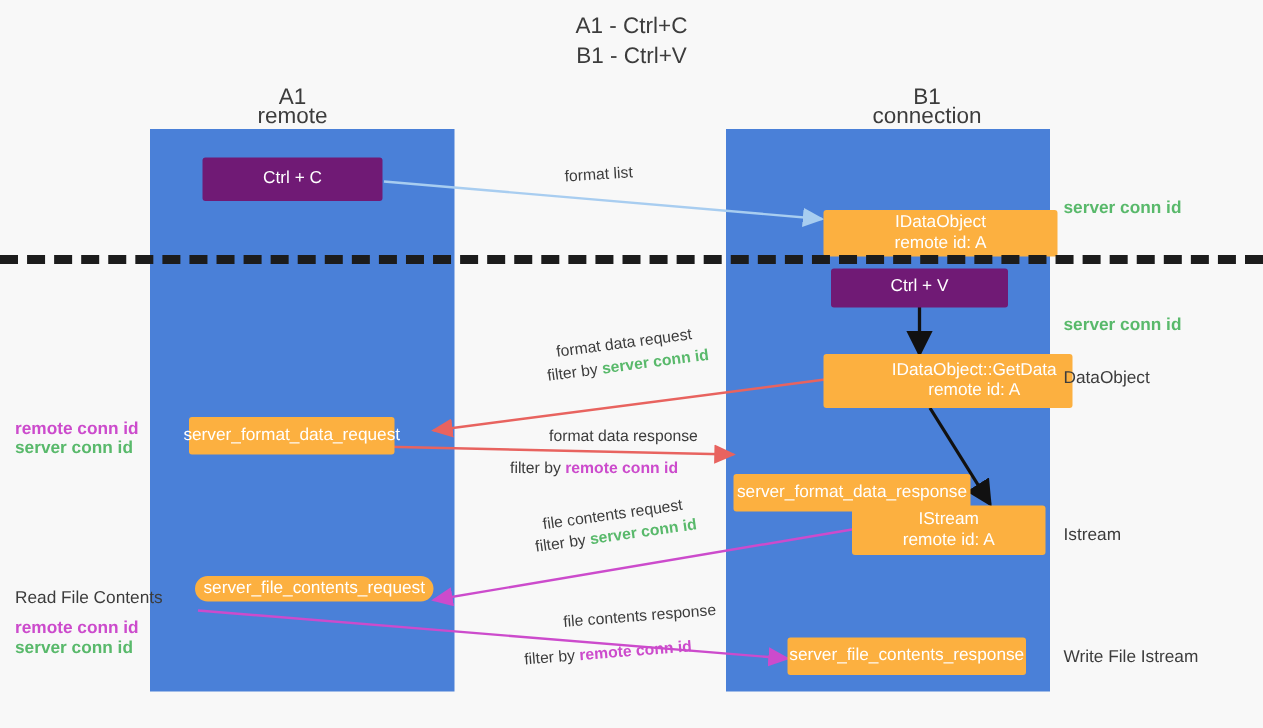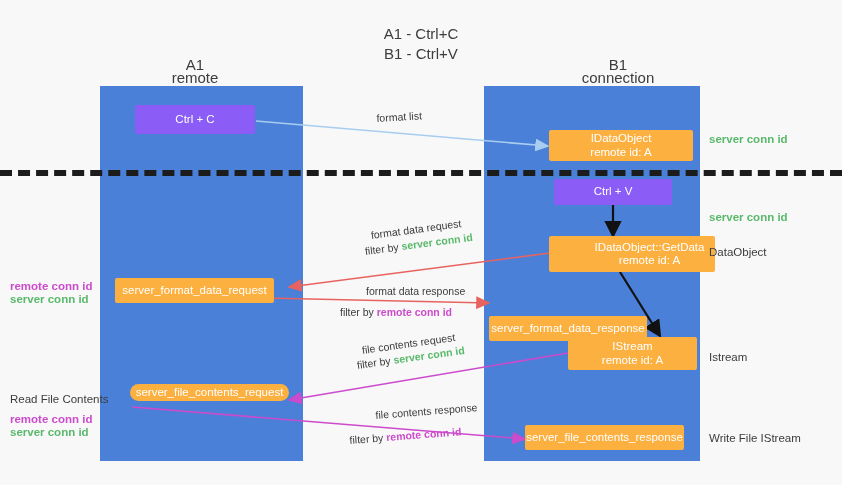--- a/index.html
+++ b/index.html
@@ -9,37 +9,37 @@
     font-family:"Liberation Sans", sans-serif;
     position:relative;
     overflow:hidden;
     color:#404040;
   }
   #stage{position:absolute;left:0;top:0;width:842px;height:485px;}
   svg.layer{position:absolute;left:0;top:0;width:842px;height:485px;pointer-events:none;}
 
   .title{
     position:absolute;left:0;top:8px;width:842px;text-align:center;
-    font-size:15px;line-height:20px;color:#3c3c3c;white-space:pre;margin-top:16px;
+    font-size:15px;line-height:20px;color:#3c3c3c;white-space:pre;
   }
 
   .lane{position:absolute;background:#4a80d8;}
   .lane-head{
     position:absolute;text-align:center;font-size:15px;line-height:13px;
     color:#3c3c3c;white-space:pre;
   }
 
   .node{
     position:absolute;border-radius:2px;
     display:flex;align-items:center;justify-content:center;
     text-align:center;color:#ffffff;font-size:11.5px;line-height:13.5px;
     white-space:pre;
   }
   .node.orange{background:#fcb040;}
-  .node.green{background:#8b5cf6;}
+  .node.green{background:#701a75;}
 
   .side-label{
     position:absolute;font-size:11.5px;line-height:14px;color:#3c3c3c;
     white-space:pre;
   }
   .cid{font-weight:bold;font-size:11.5px;}
   .cid.server{color:#59b96b;}
   .cid.remote{color:#cc4bcc;}
 
   .edge-label{
@@ -95,46 +95,46 @@
 
     <line x1="132" y1="295" x2="489" y2="303" stroke="#e8635f" stroke-width="1.6" marker-end="url(#ah-red)"></line>
 
     <line x1="568" y1="353" x2="289" y2="400" stroke="#cc4bcc" stroke-width="1.6" marker-end="url(#ah-mag)"></line>
 
     <line x1="132" y1="407" x2="525" y2="439" stroke="#cc4bcc" stroke-width="1.6" marker-end="url(#ah-mag)"></line>
   </svg>
 
   <div class="node green" style="left:135px;top:105px;width:120px;height:29px;">Ctrl + C</div>
 
-  <div class="node orange" style="left:549px;top:130px;width:144px;height:31px;">IDataObject
+  <div class="node orange" style="left:549px;top:140px;width:156px;height:31px;">IDataObject
 remote id: A</div>
 
   <div class="node green" style="left:554px;top:179px;width:118px;height:26px;">Ctrl + V</div>
 
   <div class="node orange" style="left:549px;top:236px;width:131px;height:36px;padding-left:35px;">IDataObject::GetData
 remote id: A</div>
 
   <div class="node orange" style="left:568px;top:337px;width:129px;height:33px;">IStream
 remote id: A</div>
 
-  <div class="node orange" style="left:115px;top:278px;width:159px;height:25px;">server_format_data_request</div>
+  <div class="node orange" style="left:126px;top:278px;width:137px;height:25px;">server_format_data_request</div>
 
   <div class="node orange" style="left:489px;top:288px;width:158px;height:25px;margin-top:28px;">server_format_data_response</div>
 
   <div class="node orange" style="left:130px;top:384px;width:159px;height:17px;border-radius:11px;">server_file_contents_request</div>
 
   <div class="node orange" style="left:525px;top:425px;width:159px;height:25px;">server_file_contents_response</div>
 
   <div class="dashline" style="top:170px;"></div>
 
   <div class="side-label cid server" style="left:709px;top:132px;">server conn id</div>
   <div class="side-label cid server" style="left:709px;top:210px;">server conn id</div>
   <div class="side-label" style="left:709px;top:245px;">DataObject</div>
   <div class="side-label" style="left:709px;top:350px;">Istream</div>
-  <div class="side-label" style="left:709px;top:431px;">Write File IStream</div>
+  <div class="side-label" style="left:709px;top:431px;">Write File Istream</div>
 
   <div class="side-label cid remote" style="left:10px;top:279px;">remote conn id</div>
   <div class="side-label cid server" style="left:10px;top:292px;">server conn id</div>
 
   <div class="side-label" style="left:10px;top:392px;">Read File Contents</div>
   <div class="side-label cid remote" style="left:10px;top:412px;">remote conn id</div>
   <div class="side-label cid server" style="left:10px;top:425px;">server conn id</div>
 
   <div class="edge-label" style="left:376px;top:111px;transform:rotate(-3.5deg);">format list</div>
 

